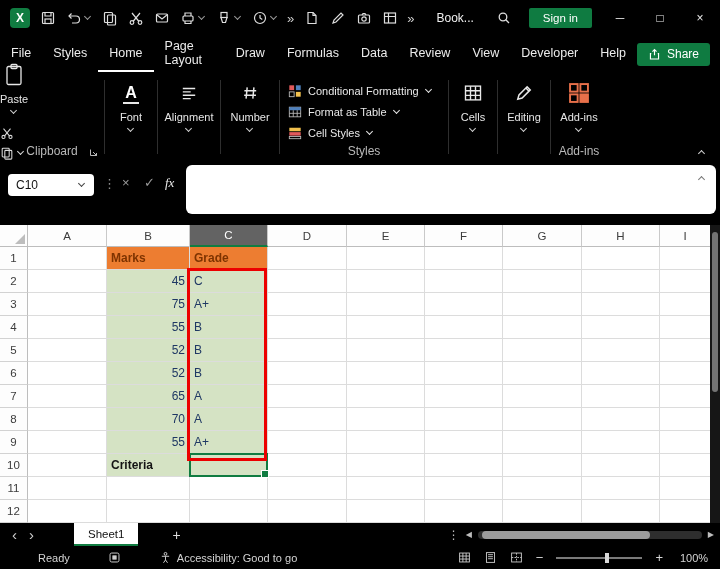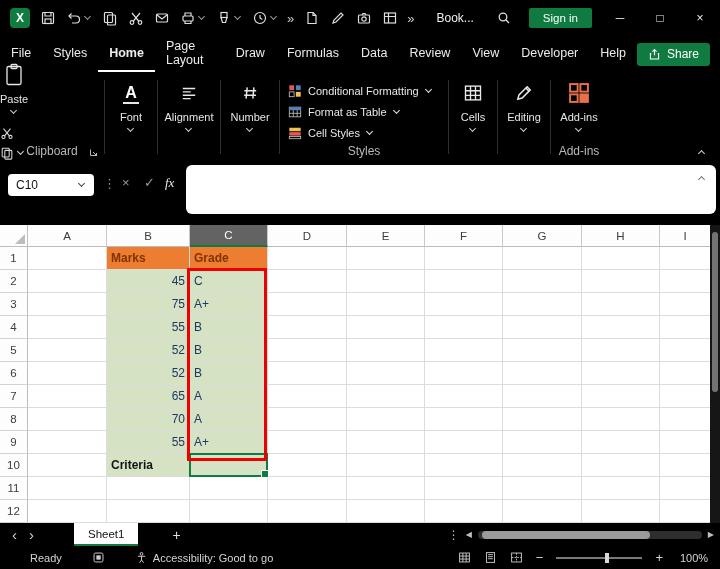--- a/index.html
+++ b/index.html
@@ -23,21 +23,21 @@
   .tb-title{font-size:12px;color:#f0f0f0;margin-left:22px;}
   .tb-right{margin-left:auto;display:flex;align-items:center;}
   .signin{background:#0F7B41;color:#fff;border:none;font-size:11.5px;padding:4px 14px;border-radius:2px;
     margin:0 8px 0 16px;font-family:inherit;}
   .winctl{width:40px;height:36px;display:flex;align-items:center;justify-content:center;font-size:12px;color:#e8e8e8;}
 
   
   #tabsrow{position:absolute;top:36px;left:0;width:720px;height:36px;background:#000;
     display:flex;align-items:stretch;color:#ececec;font-size:12.5px;}
   .rtab{display:flex;align-items:center;padding:0 11px;border-bottom:2.5px solid transparent;cursor:default;}
-  .rtab.active{font-weight:bold;border-bottom-color:#fff;}
+  .rtab.active{font-weight:normal;border-bottom-color:#fff;}
   .share-btn{margin-left:auto;margin-right:10px;align-self:center;background:#0F7B41;color:#fff;
     border:none;border-radius:3px;height:23px;display:flex;align-items:center;gap:6px;padding:0 11px;
     font-size:12px;font-family:inherit;}
 
   
   #ribbon{position:absolute;top:72px;left:0;width:720px;height:90px;background:#000;color:#e6e6e6;
     display:flex;align-items:stretch;}
   .rsep{width:1px;background:#2e2e2e;margin:8px 0;}
   .rgroup{position:relative;display:flex;flex-direction:column;align-items:center;padding-top:8px;box-sizing:border-box;}
   .rg-bottom{position:absolute;bottom:4px;left:0;right:0;text-align:center;font-size:12px;color:#b9b9b9;}
@@ -103,21 +103,21 @@
     padding:0 14px;font-size:11.5px;box-sizing:border-box;border-bottom:2px solid #107C41;}
   .sb-plus{margin-left:34px;font-size:14px;color:#dedede;}
   .sb-menu{margin-left:auto;font-size:12px;color:#bdbdbd;}
   .h-arrow{font-size:8px;color:#bdbdbd;margin:0 6px;}
   .h-track{width:224px;height:8px;background:#2e2e2e;border-radius:4px;position:relative;}
   .h-thumb{position:absolute;left:4px;top:0;width:168px;height:8px;background:#9b9b9b;border-radius:4px;}
 
   
   #statusbar{position:absolute;top:546px;left:0;width:720px;height:23px;background:#000;
     display:flex;align-items:center;color:#d4d4d4;font-size:11px;}
-  .st-item{margin-left:10px;display:flex;align-items:center;gap:5px;padding-left:20px;}
+  .st-item{margin-left:18px;display:flex;align-items:center;gap:5px;padding-left:20px;}
   .st-right{margin-left:auto;display:flex;align-items:center;gap:13px;margin-right:8px;}
   .vicon{color:#cfcfcf;}
   .z-track{width:86px;height:2px;background:#7a7a7a;position:relative;}
   .z-thumb{position:absolute;left:56%;top:-4px;width:4px;height:10px;background:#d9d9d9;}
   .z-sign{font-size:13px;color:#d9d9d9;}
   .z-label{width:36px;text-align:center;}
 </style>
 </head>
 <body>
 

